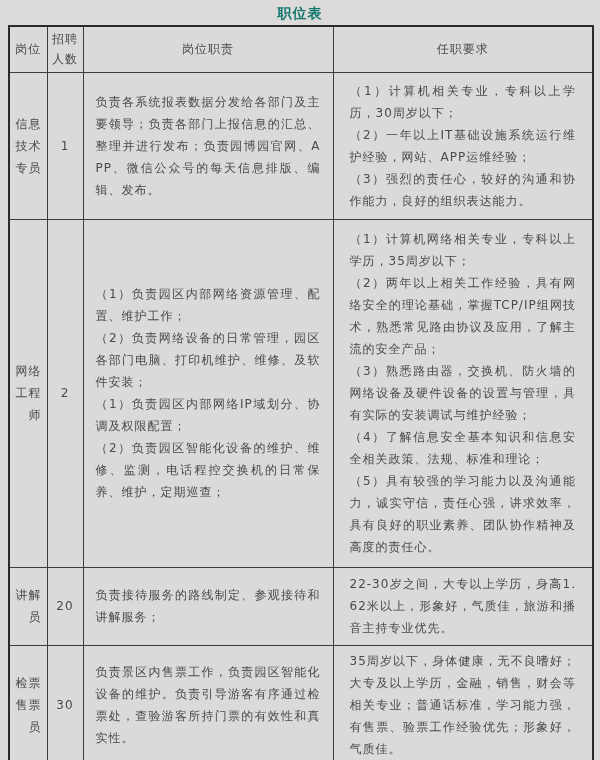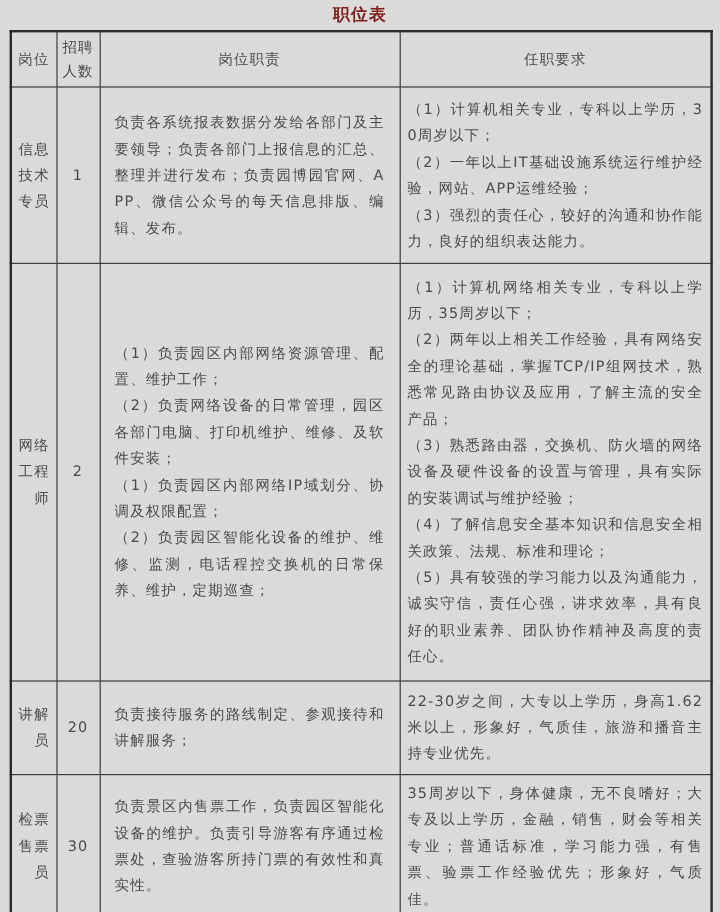--- a/index.html
+++ b/index.html
@@ -8,21 +8,21 @@
     background:#dcdbd9;
     font-family:"DejaVu Sans","Liberation Sans",sans-serif;
     color:#4a4a4a;
     overflow:hidden;
   }
   .page-title{
     width:600px;
     text-align:center;
     font-size:14px;
     font-weight:bold;
-    color:#7f1d1d;
+    color:#0f766e;
     padding-top:4px;
     height:21px;
     line-height:18px;
     letter-spacing:1px;
   }
   table.positions{
     border-collapse:collapse;
     table-layout:fixed;
     margin-left:8px;
     width:584px;
@@ -44,21 +44,21 @@
   }
   thead tr{height:46px;}
   tbody tr:nth-child(1){height:147px;}
   tbody tr:nth-child(2){height:348px;}
   tbody tr:nth-child(3){height:78px;margin-top:20px;}
   tbody tr:nth-child(4){height:101px;}
   th{text-align:center;padding:2px 3px;line-height:20px;}
   td.col-pos{text-align:right;padding:2px 5px;word-break:break-all;}
   td.col-cnt{text-align:center;padding:2px 4px;}
   td.col-dut{padding:6px 12px;text-align:justify;word-break:break-all;}
-  td.col-req{padding:4px 6px;text-align:justify;word-break:break-all;}
+  td.col-req{padding:4px 16px;text-align:justify;word-break:break-all;}
   td p{margin:0;padding:0;}
 </style>
 </head>
 <body>
 
 <div class="page-title">职位表</div>
 
 <table class="positions">
   <colgroup>
     <col class="c-pos">

